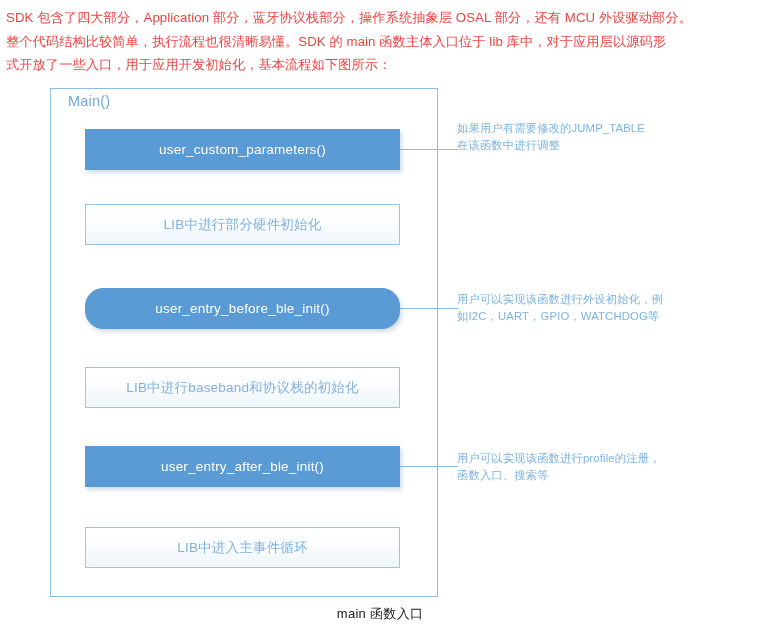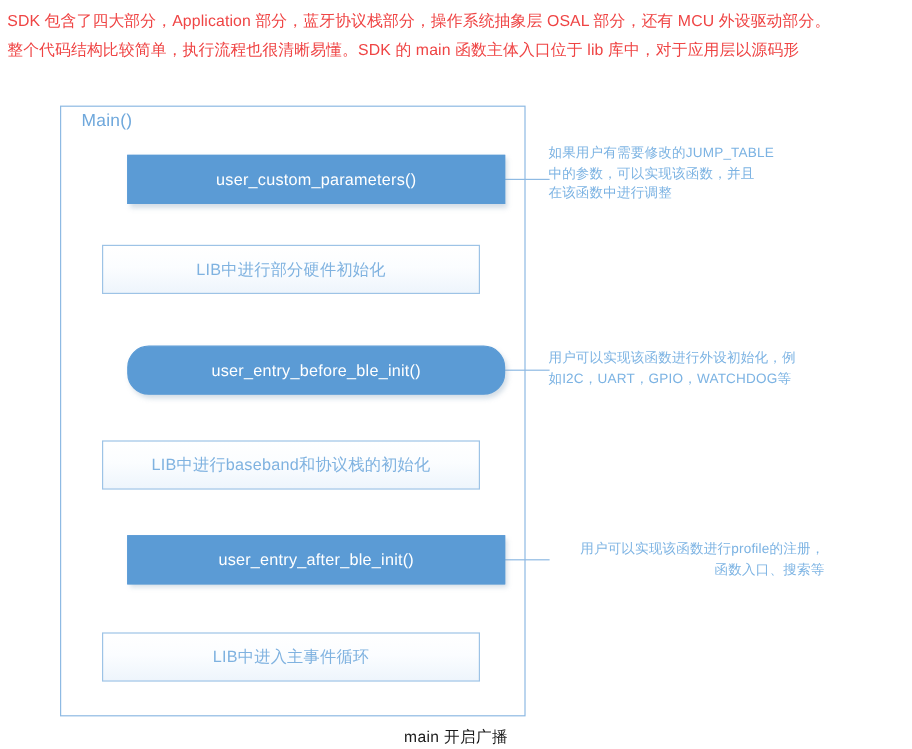--- a/index.html
+++ b/index.html
@@ -68,21 +68,20 @@
     align-items: center;
     justify-content: center;
     font-size: 13.5px;
     letter-spacing: 0.2px;
   }
   .flow-box.filled {
     background: #5b9bd5;
     border: 1px solid #5b9bd5;
     color: #ffffff;
     box-shadow: 2px 3px 4px rgba(140,165,190,0.38);
-    margin-left: 21px;
   }
   .flow-box.light {
     background: linear-gradient(to bottom, #ffffff 0%, #fbfdff 45%, #eef5fc 100%);
     border: 1px solid #9dc3e6;
     color: #7fb2e0;
   }
 
   
   .connector {
     position: absolute;
@@ -111,20 +110,21 @@
     color: #1a1a1a;
     letter-spacing: 0.3px;
   }
 </style>
 </head>
 <body>
 
 <div id="intro">
   <div class="line">SDK 包含了四大部分，Application 部分，蓝牙协议栈部分，操作系统抽象层 OSAL 部分，还有 MCU 外设驱动部分。</div>
   <div class="line">整个代码结构比较简单，执行流程也很清晰易懂。SDK 的 main 函数主体入口位于 lib 库中，对于应用层以源码形</div>
+  <div class="line">式开放了一些入口，用于应用开发初始化，基本流程如下图所示：</div>
 </div>
 
 <div id="diagram">
 
   <div class="main-container"></div>
   <div class="main-label">Main()</div>
 
   <div class="connector" style="left:400px; top:69px; width:58px;"></div>
   <div class="connector" style="left:400px; top:228px; width:58px;"></div>
   <div class="connector" style="left:400px; top:386px; width:58px;"></div>
@@ -148,29 +148,28 @@
   <div class="flow-box filled" style="top:366px;align-items:center;">
     <span>user_entry_after_ble_init()</span>
   </div>
 
   <div class="flow-box light" style="top:447px;">
     <span>LIB中进入主事件循环</span>
   </div>
 
   <div class="annotation" style="left:457px; top:40px;">
     <div>如果用户有需要修改的JUMP_TABLE</div>
-    <div>中的参数，可以实现该函数，并且</div>
     <div>在该函数中进行调整</div>
   </div>
 
   <div class="annotation" style="left:457px; top:211px;">
     <div>用户可以实现该函数进行外设初始化，例</div>
     <div>如I2C，UART，GPIO，WATCHDOG等</div>
   </div>
 
-  <div class="annotation" style="left:457px; top:370px;text-align:right;">
+  <div class="annotation" style="left:457px; top:370px;">
     <div>用户可以实现该函数进行profile的注册，</div>
     <div>函数入口、搜索等</div>
   </div>
 
-  <div id="caption">main 开启广播</div>
+  <div id="caption">main 函数入口</div>
 
 </div>
 
 </body></html>

